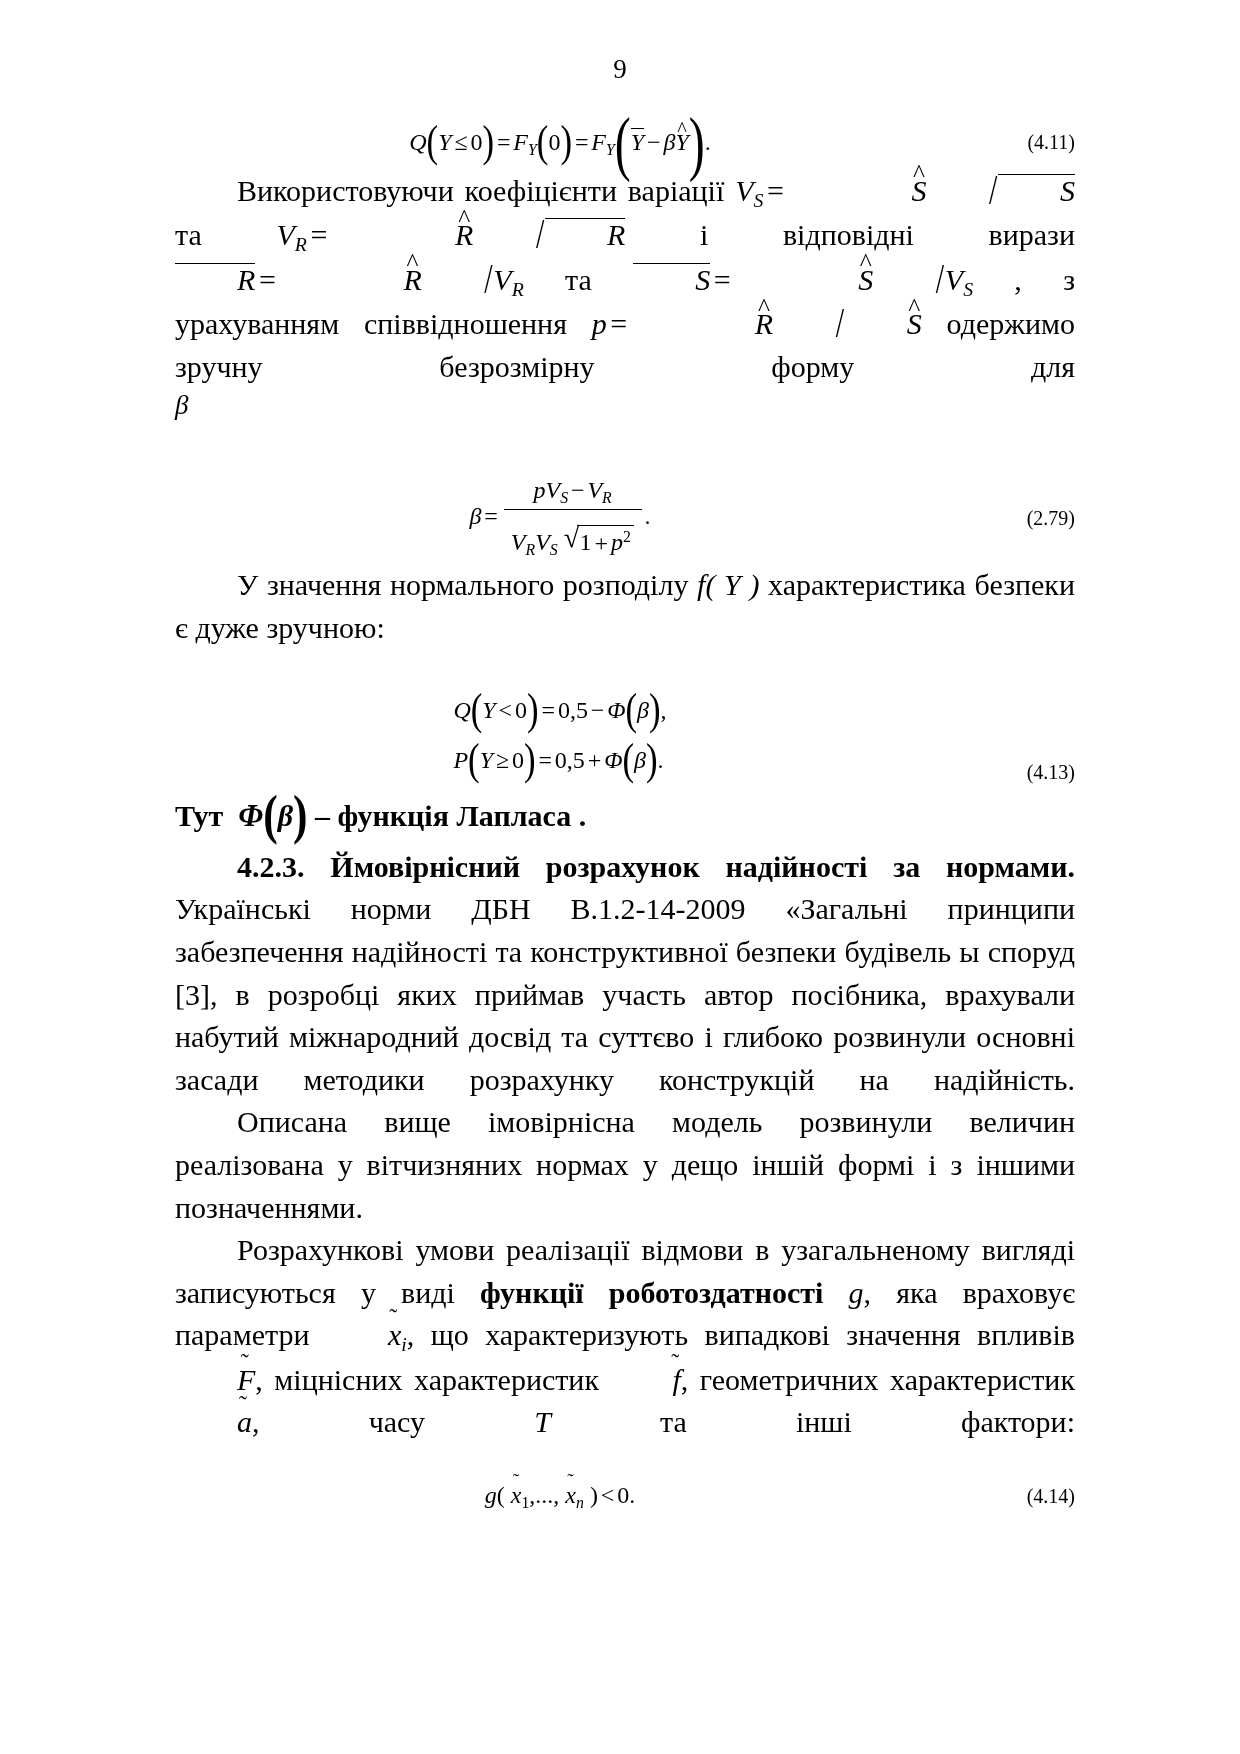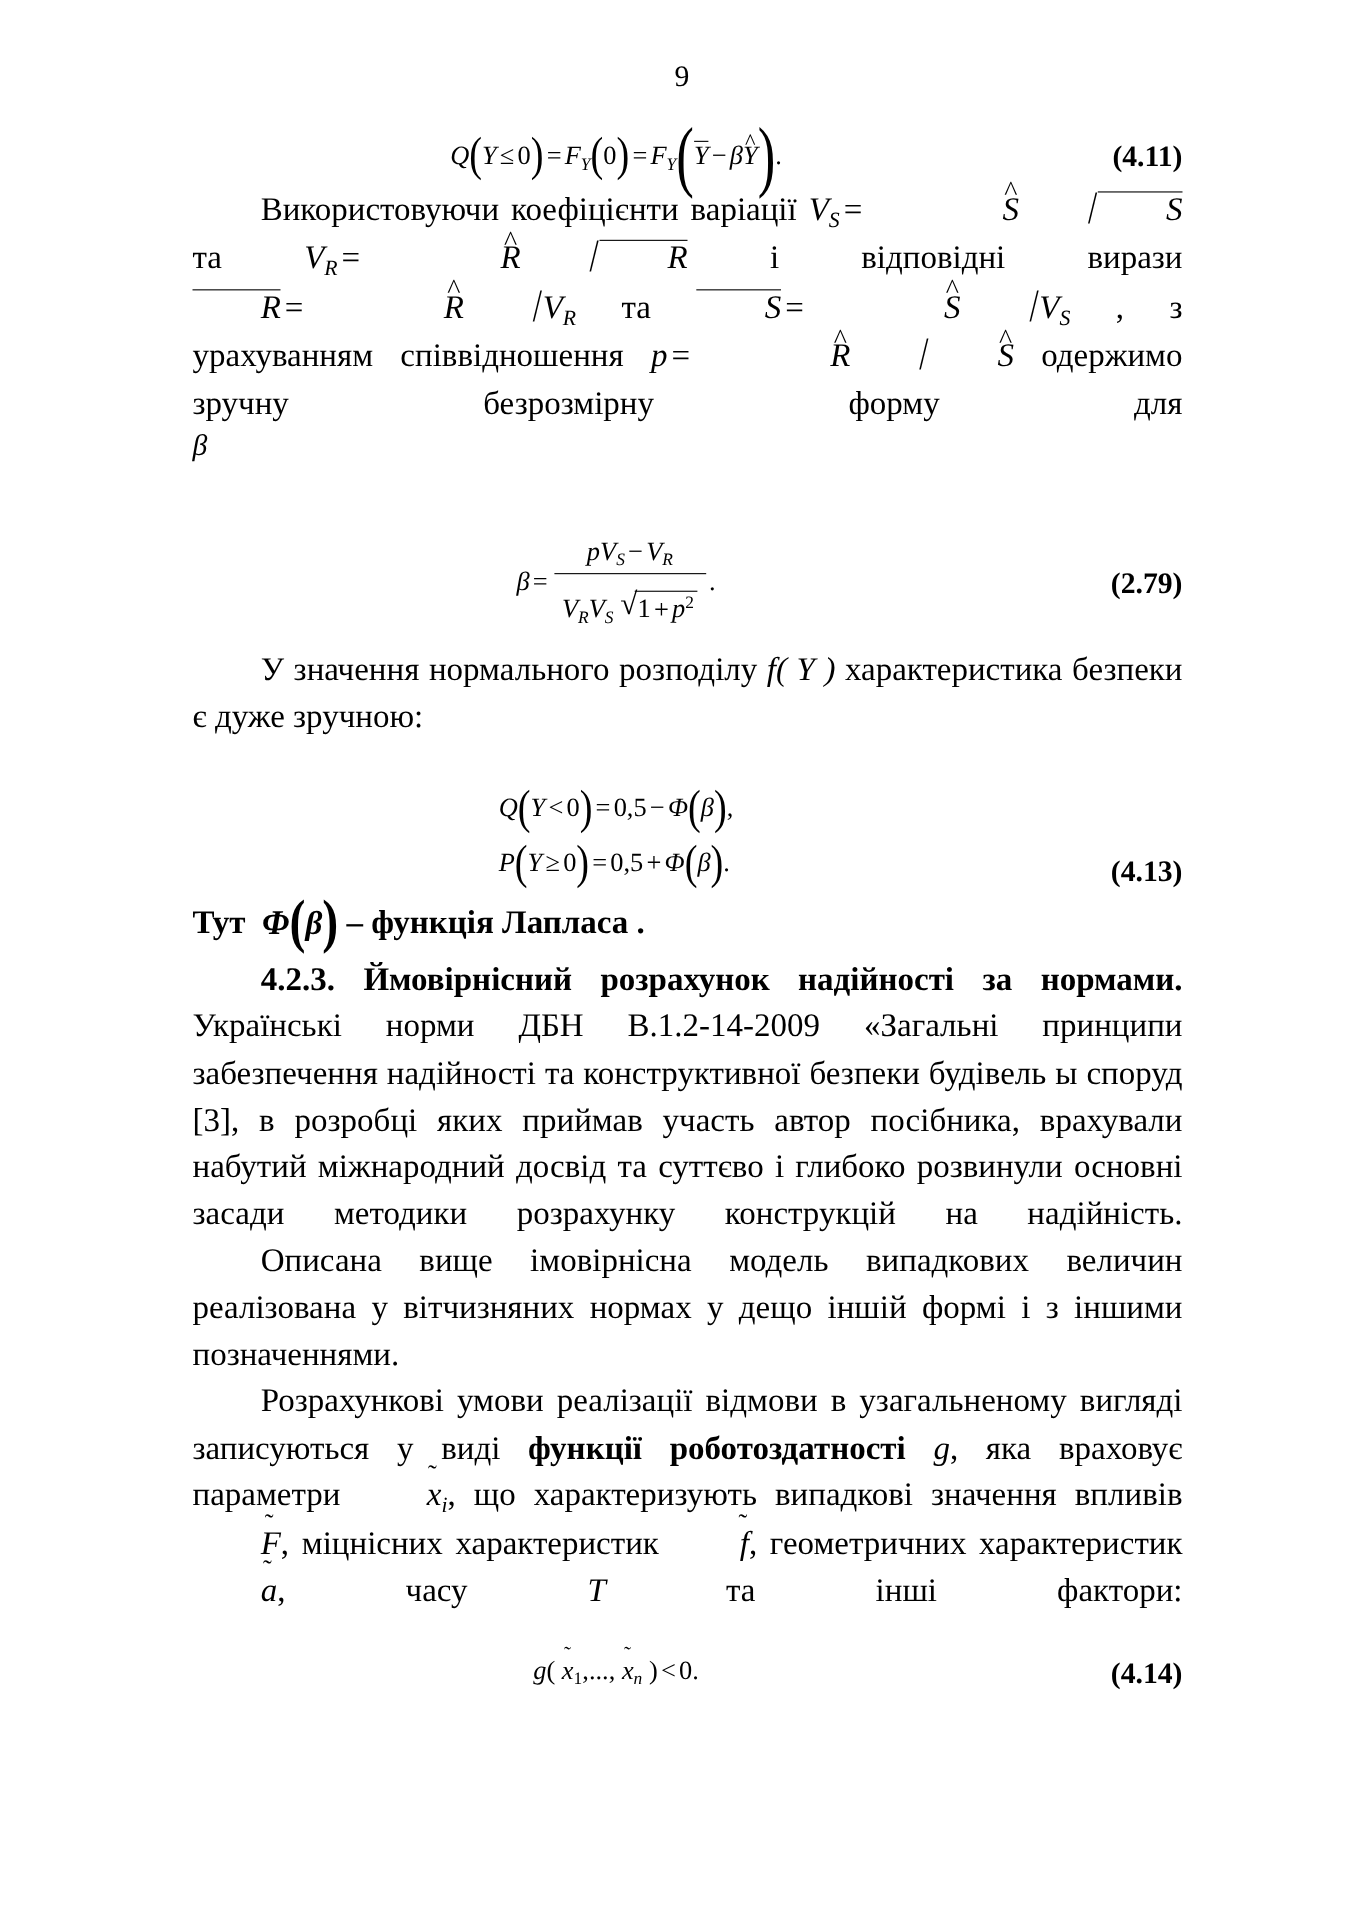--- a/index.html
+++ b/index.html
@@ -98,21 +98,21 @@
     display: inline-block;
     font-style: normal;
     padding: 0 0.02em;
     transform: scaleY(1.4) translateY(-0.02em);
   }
   .frac {
     display: inline-block;
     vertical-align: middle;
     text-align: center;
     line-height: 1.15;
-    margin: 16px 0.12em;
+    margin: 4px 0.12em;
   }
   .frac .num {
     display: block;
     padding: 0 0.3em 2px 0.3em;
   }
   .frac .den {
     display: block;
     border-top: 1.8px solid #000;
     padding: 15px 0.3em 0 0.3em;
   }
@@ -145,24 +145,23 @@
   }
   .eqbody {
     flex: 1 1 auto;
     text-align: center;
     font-size: 24px;
   }
   .eqnum {
     flex: 0 0 auto;
     width: 130px;
     text-align: right;
-    font-size: 27px;
+    font-size: 20px;
     font-style: normal;
     font-family: "Liberation Serif","DejaVu Serif",serif;
-    font-weight: bold;
   }
   .eq-411 { margin-top: 30px; }
   .eq-412 { margin-top: 52px; }
   .eq-413 { margin-top: 36px; }
   .eq-414 { margin-top: 38px; }
 
   .eq-413 .eqbody {
     text-align: center;
   }
   .eq-413 .stack {
@@ -245,21 +244,21 @@
 
     <p class="para p-tut">
       <span>Тут </span>&nbsp;<span class="nowrap"><span class="mgreek" style="font-size:1.05em;">Φ</span><span class="bigparen">(</span><span class="mgreek">β</span><span class="bigparen">)</span></span><span> – функція Лапласа .</span>
     </p>
 
     <p class="para indent p-423 justify-all">
       <span class="bold">4.2.3. Ймовірнісний розрахунок надійності за нормами.</span>
       <span>Українські норми ДБН В.1.2-14-2009 «Загальні принципи забезпечення надійності та конструктивної безпеки будівель ы споруд [3], в розробці яких приймав участь автор посібника, врахували набутий міжнародний досвід та суттєво і глибоко розвинули основні засади методики розрахунку конструкцій на надійність.</span>
     </p>
 
-    <p class="para indent p-next">Описана вище імовірнісна модель випадкових величин реалізована у вітчизняних нормах у дещо іншій формі і з іншими позначеннями.</p>
+    <p class="para indent p-next">Описана вище імовірнісна модель розвинули величин реалізована у вітчизняних нормах у дещо іншій формі і з іншими позначеннями.</p>
 
     <p class="para indent p-next justify-all">
       <span>Розрахункові умови реалізації відмови в узагальненому вигляді записуються у виді </span><span class="bolditalic">функції роботоздатності</span>&nbsp;<span class="mi">g</span><span>, яка враховує параметри </span><span class="nowrap"><span class="tildewrap"><span class="tildemark">˜</span><span class="mi">x</span></span><sub class="msub">i</sub></span><span>, що характеризують випадкові значення впливів </span><span class="nowrap"><span class="tildewrap"><span class="tildemark">˜</span><span class="mi">F</span></span></span><span>, міцнісних характеристик </span><span class="nowrap"><span class="tildewrap"><span class="tildemark">˜</span><span class="mi">f</span></span></span><span>, геометричних характеристик </span><span class="nowrap"><span class="tildewrap"><span class="tildemark">˜</span><span class="mi">a</span></span></span><span>, часу </span><span class="mi">T</span><span> та інші фактори:</span>
     </p>
 
     <div class="eqrow eq-414">
       <div class="eqbody">
         <span class="mi">g</span><span class="mup">(</span>&nbsp;<span class="tildewrap"><span class="tildemark">˜</span><span class="mi">x</span></span><sub class="msub" style="font-style:normal;">1</sub><span class="mup">,...,</span>&nbsp;<span class="tildewrap"><span class="tildemark">˜</span><span class="mi">x</span></span><sub class="msub">n</sub>&nbsp;<span class="mup">)</span><span class="op">&lt;</span><span class="mup">0.</span>
       </div>
       <div class="eqnum">(4.14)</div>

